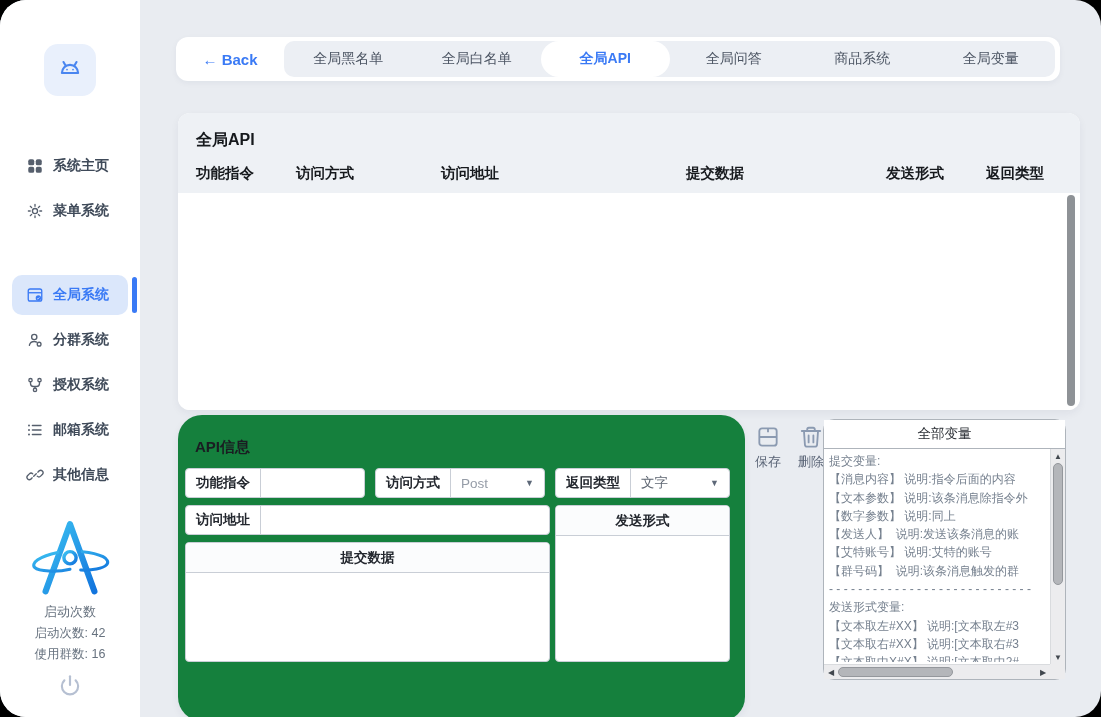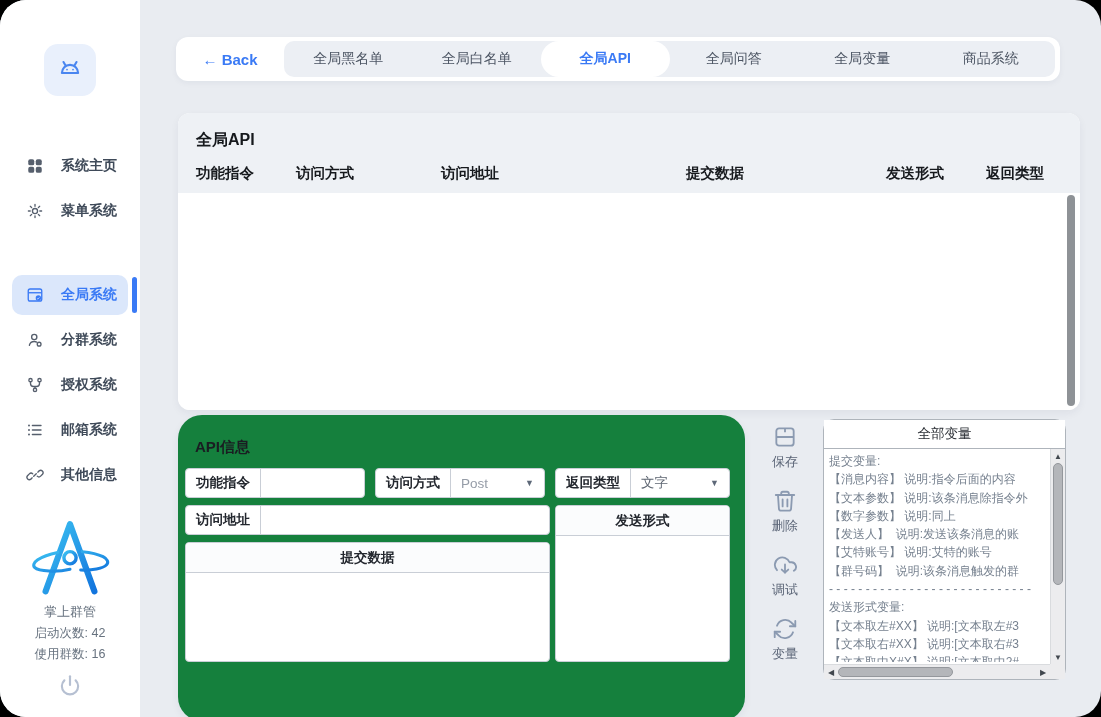--- a/index.html
+++ b/index.html
@@ -4,21 +4,21 @@
 <style>
   html,body{margin:0;padding:0;background:#000;}
   body{width:1101px;height:717px;overflow:hidden;font-family:"Liberation Sans","DejaVu Sans",sans-serif;}
   .window{position:relative;width:1101px;height:717px;background:#e9ecf1;border-radius:26px;overflow:hidden;}
 
   
   .sidebar{position:absolute;left:0;top:0;bottom:0;width:140px;background:#fff;}
   .logo-tile{position:absolute;left:44px;top:44px;width:52px;height:52px;border-radius:14px;background:#e9f0fc;display:flex;align-items:center;justify-content:center;color:#4a86f0;}
   .logo-tile svg{width:30px;height:30px;}
   .menu{position:absolute;top:146px;left:0;right:0;}
-  .menu-item{height:40px;margin:0 12px 5px 12px;padding-left:14px;display:flex;align-items:center;gap:17px;color:#3f4a59;font-size:14px;font-weight:600;border-radius:10px;cursor:pointer;position:relative;}
+  .menu-item{height:40px;margin:0 12px 5px 12px;padding-left:14px;display:flex;align-items:center;gap:9px;color:#3f4a59;font-size:14px;font-weight:600;border-radius:10px;cursor:pointer;position:relative;}
   .menu-item .mi-icon{width:18px;height:18px;display:flex;color:#565f6d;flex:none;}
   .mi-icon svg{width:18px;height:18px;}
   .menu-item.active{background:#dbe7fb;color:#3a7af5;margin-top:44px;}
   .menu-item.active .mi-icon{color:#3a7af5;}
   .menu-item.active::after{content:'';position:absolute;right:-9px;top:2px;bottom:2px;width:5px;border-radius:3px;background:#3a7af5;}
   .sidebar-footer{position:absolute;left:0;right:0;bottom:14px;text-align:center;}
   .a-logo{width:92px;height:84px;margin:0 auto;display:block;}
   .app-name{font-size:13px;color:#67727f;margin-top:4px;}
   .stat{font-size:12.5px;color:#67727f;margin-top:4px;}
   .power{margin-top:10px;color:#b6c0d2;display:flex;justify-content:center;cursor:pointer;}
@@ -51,21 +51,21 @@
   .text-input{border:none;outline:none;flex:1;min-width:0;padding:0 8px;font-size:13.5px;background:transparent;font-family:inherit;color:#23272e;}
   .select{flex:1;display:flex;align-items:center;padding:0 10px;font-size:13.5px;cursor:pointer;min-width:0;gap:36px;}
   .select .sel-val{color:#959ca7;}
   .select.dark .sel-val{color:#5e6672;}
   .select .caret{margin-left:auto;font-size:9px;color:#5d6878;}
   .databox{position:absolute;border:1px solid #c9ced6;border-radius:4px;background:#fff;box-sizing:border-box;overflow:hidden;}
   .databox-head{height:29px;border-bottom:1px solid #c9ced6;display:flex;align-items:center;justify-content:center;font-size:13.5px;font-weight:600;color:#23272e;background:#fbfcfd;}
   .databox textarea{position:absolute;top:30px;left:0;width:100%;height:calc(100% - 30px);border:none;outline:none;resize:none;box-sizing:border-box;font-family:inherit;font-size:13px;padding:6px;background:transparent;}
 
   
-  .actions{position:absolute;left:615px;top:424px;width:60px;display:flex;flex-direction:column;gap:17px;align-items:center;}
+  .actions{position:absolute;left:615px;top:424px;width:60px;display:flex;flex-direction:row;gap:17px;align-items:center;}
   .action{display:flex;flex-direction:column;align-items:center;gap:3px;cursor:pointer;}
   .a-icon{display:flex;color:#8b9ab1;}
   .a-icon svg{width:26px;height:26px;}
   .a-label{font-size:13px;color:#5b6577;}
 
   
   .vars-panel{position:absolute;left:683px;top:419px;width:243px;height:261px;background:#fff;border:1px solid #aeb4bb;border-radius:11px;box-sizing:border-box;}
   .vars-head{height:28px;border-bottom:1px solid #aeb4bb;display:flex;align-items:center;justify-content:center;font-size:13.5px;color:#2a2e34;background:#fff;}
   .vars-body{position:absolute;top:29px;left:0;right:0;bottom:0;}
   .var-lines{position:absolute;top:3px;left:5px;right:17px;bottom:17px;overflow:hidden;font-size:12px;line-height:18.3px;color:#76818f;white-space:pre;}
@@ -179,21 +179,21 @@
           </linearGradient>
         </defs>
         <g fill="none" stroke="url(#ag)" stroke-linecap="round" stroke-linejoin="round">
           <path d="M28 100 L60 12 L92 100" stroke-width="8"></path>
           <path d="M45 76 H75" stroke-width="8"></path>
           <path d="M60 20 L60 47" stroke-width="2.5"></path>
           <circle cx="60" cy="56" r="8" stroke-width="4.5"></circle>
           <path d="M44 49 C20 54 8 63 14 69 C19 74 43 75 60 71 M76 48 C100 50 114 58 108 65 C104 70 88 73 74 72" stroke-width="4"></path>
         </g>
       </svg>
-      <div class="app-name">掌上群管</div>
+      <div class="app-name">启动次数</div>
       <div class="stat"><span>启动次数:</span> <span>42</span></div>
       <div class="stat"><span>使用群数:</span> <span>16</span></div>
       <div class="power">
         <span>
           <svg viewBox="0 0 24 24" fill="none" stroke="currentColor" stroke-width="2" stroke-linecap="round">
             <path d="M17.2 6.8a7.5 7.5 0 1 1-10.4 0"></path>
               <path d="M12 3v8"></path>
           </svg>
         </span>
       </div>
@@ -202,22 +202,22 @@
 
   <main class="main">
 
     <div class="tabbar">
       <div class="back-btn">← Back</div>
       <div class="tabs" id="tabs">
           <div class="tab">全局黑名单</div>
           <div class="tab">全局白名单</div>
           <div class="tab active">全局API</div>
           <div class="tab">全局问答</div>
+          <div class="tab">商品系统</div>
           <div class="tab">全局变量</div>
-          <div class="tab">商品系统</div>
         </div>
     </div>
 
     <section class="table-panel">
       <div class="table-head">
         <div class="table-title">全局API</div>
         <div class="table-cols" id="table-cols">
             <div class="col" style="width: 100px;">功能指令</div>
             <div class="col" style="width: 145px;">访问方式</div>
             <div class="col" style="width: 245px;">访问地址</div>

